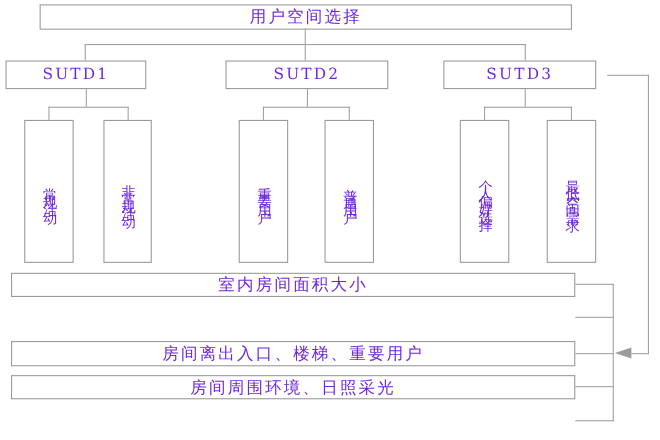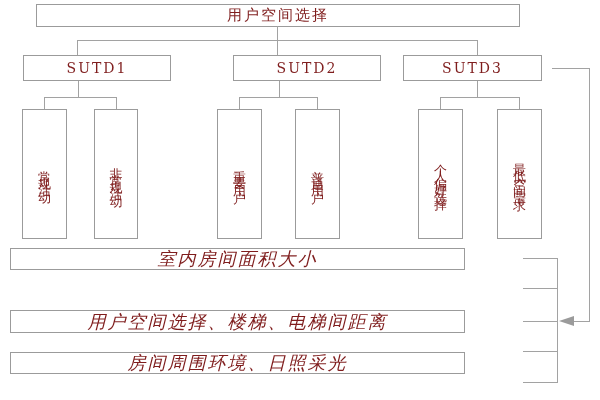--- a/index.html
+++ b/index.html
@@ -13,63 +13,63 @@
     width: 600px;
     height: 400px;
     background: #ffffff;
     overflow: hidden;
   }
   .box {
     position: absolute;
     box-sizing: border-box;
     border: 1px solid #9b9b9b;
     background: #ffffff;
-    color: #7f1d1d;
+    color: #6d28d9;
     display: flex;
     align-items: center;
     justify-content: center;
     text-align: center;
   }
   .root-box {
     left: 36px; top: 4px; width: 484px; height: 23px;
     font-size: 15px; letter-spacing: 2px;
   }
   .sutd-box {
     height: 26px;
     font-size: 14px; letter-spacing: 2px;
     font-family: "DejaVu Serif", serif;
   }
-  .sutd1 { left: 5px;   top: 55px; width: 148px; margin-left: 18px; }
-  .sutd2 { left: 205px; top: 55px; width: 148px; margin-left: 28px; }
+  .sutd1 { left: 5px;   top: 55px; width: 128px; }
+  .sutd2 { left: 205px; top: 55px; width: 148px; }
   .sutd3 { left: 403px; top: 55px; width: 139px; }
   .vbox {
     top: 109px; height: 130px;
     writing-mode: vertical-rl;
     text-orientation: upright;
     font-size: 13px;
     letter-spacing: 7px;
     line-height: 1;
     display: flex;
     align-items: center;
     justify-content: center;
   }
   .v1 { left: 22px;  width: 45px; }
   .v2 { left: 94px;  width: 44px; }
   .v3 { left: 217px; width: 45px; }
   .v4 { left: 295px; width: 45px; }
   .v5 { left: 418px; width: 45px; }
   .v6 { left: 497px; width: 45px; }
   .bar {
-    left: 10px; width: 455px; height: 22px;
-    font-size: 18px; letter-spacing: 2px; font-style: italic;
+    left: 10px; width: 513px; height: 22px;
+    font-size: 15px; letter-spacing: 2px;
   }
   .b1 { top: 248px; }
   .b2 { top: 278px; }
   .b3 { top: 310px; height: 23px; }
-  .b4 { top: 352px; }
+  .b4 { top: 341px; }
   .b5 { top: 372px; height: 21px; }
   .hl {
     position: absolute;
     height: 1px;
     background: #a2a2a2;
   }
   .vl {
     position: absolute;
     width: 1px;
     background: #a2a2a2;
@@ -95,21 +95,21 @@
   <div class="box sutd-box sutd3">SUTD3</div>
 
   <div class="box vbox v1">常规活动</div>
   <div class="box vbox v2">非常规活动</div>
   <div class="box vbox v3">重要用户</div>
   <div class="box vbox v4">普通用户</div>
   <div class="box vbox v5">个人偏好选择</div>
   <div class="box vbox v6">最低空间需求</div>
 
   <div class="box bar b1">室内房间面积大小</div>
-  <div class="box bar b3">用户空间选择、楼梯、电梯间距离</div>
+  <div class="box bar b3">房间离出入口、楼梯、重要用户</div>
   <div class="box bar b4">房间周围环境、日照采光</div>
 
   <i class="vl" style="left:277px; top:26px;  height:14px;"></i>
   <i class="hl" style="left:77px;  top:40px;  width:401px;"></i>
   <i class="vl" style="left:77px;  top:40px;  height:15px;"></i>
   <i class="vl" style="left:277px; top:40px;  height:15px;"></i>
   <i class="vl" style="left:477px; top:40px;  height:15px;"></i>
 
   <i class="vl" style="left:78px;  top:81px;  height:16px;"></i>
   <i class="hl" style="left:44px;  top:97px;  width:73px;"></i>

